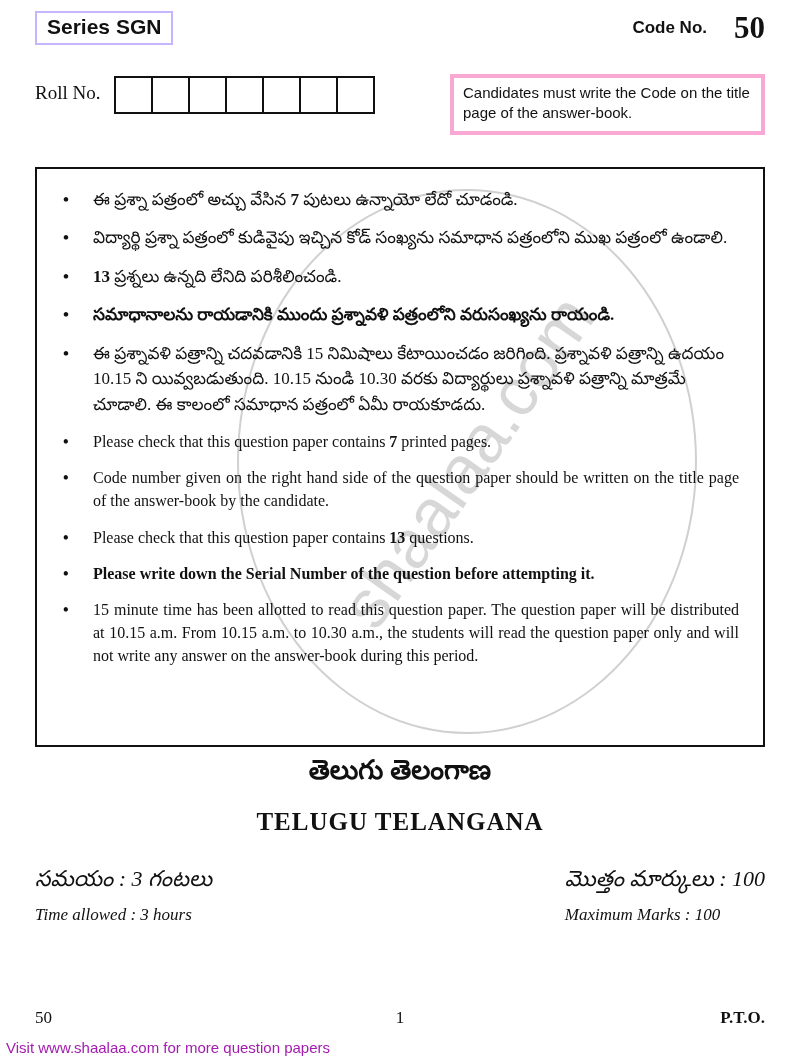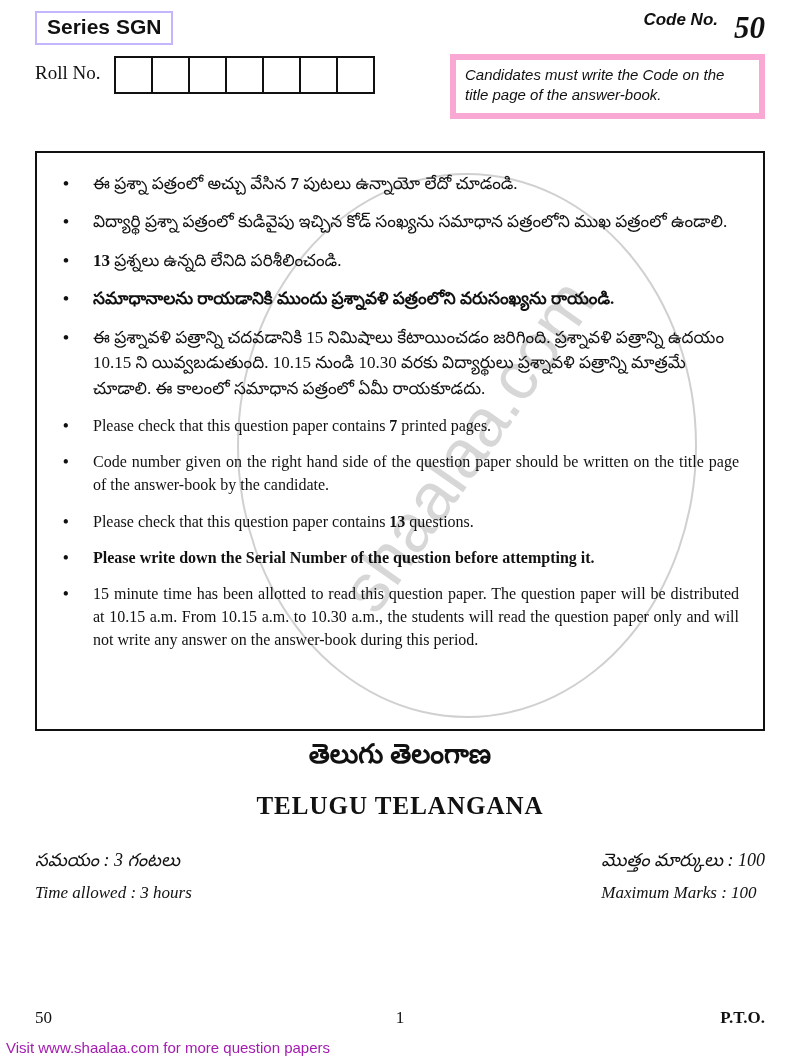--- a/index.html
+++ b/index.html
@@ -28,38 +28,37 @@
     display: flex; justify-content: space-between; align-items: center;
     margin-top: 10px;
   }
   .series-box {
     border: 2px solid #c4b5fd;
     padding: 2px 10px 4px 10px;
     font-family: "Liberation Sans", sans-serif;
     font-weight: bold;
     font-size: 21px;
   }
-  .code-group { display: flex; align-items: flex-start; gap: 16px; font-style: italic; }
+  .code-group { display: flex; align-items: center; gap: 27px; }
   .code-label { font-weight: bold; font-size: 17px; font-family: "Liberation Sans", sans-serif; }
   .code-value { font-weight: bold; font-size: 31px; font-family: "Liberation Serif", serif; }
 
-  .roll-row { display: flex; align-items: flex-start; margin-top: 8px; }
+  .roll-row { display: flex; align-items: flex-start; margin-top: 28px; }
   .roll-label { font-size: 19px; padding-top: 8px; }
   .roll-boxes { display: flex; margin-left: 14px; margin-top: 2px; }
   .roll-cell { width: 39px; height: 38px; border: 2px solid #111; margin-left: -2px; background: #fff; }
   .roll-cell:first-child { margin-left: 0; }
   .candidates-box {
     margin-left: auto;
-    border: 6px solid #f9a8d4;
+    border: 4px solid #f9a8d4;
     width: 315px;
     padding: 5px 9px 7px 9px;
     font-family: "Liberation Sans", sans-serif;
     font-size: 15px;
     line-height: 1.35;
-    font-style: italic;
   }
 
   
   .instructions-box {
     position: relative;
     margin-top: 32px;
     border: 2px solid #111;
     height: 580px;
     padding: 18px 24px 14px 16px;
     overflow: hidden;
@@ -92,21 +91,21 @@
   .title-telugu { text-align: center; font-weight: bold; font-size: 27px; margin-top: 8px; }
   .title-english {
     text-align: center; font-weight: bold; font-size: 25px;
     letter-spacing: 1px; margin-top: 16px;
     font-family: "Liberation Serif", serif;
   }
 
   
   .meta-row { display: flex; justify-content: space-between; margin-top: 30px; }
   .meta-col-right { text-align: left; }
-  .meta-telugu { font-style: italic; font-size: 18px; margin-bottom: 8px; }
+  .meta-telugu { font-style: italic; font-size: 22px; margin-bottom: 8px; }
   .meta-english { font-style: italic; font-weight: normal; font-size: 17px; }
 
   
   .footer-row {
     position: absolute; left: 35px; right: 35px; bottom: 32px;
     display: flex; justify-content: space-between; align-items: baseline;
     font-size: 17px;
   }
   .footer-center { position: absolute; left: 50%; transform: translateX(-50%); }
   .footer-pto { font-weight: bold; }

